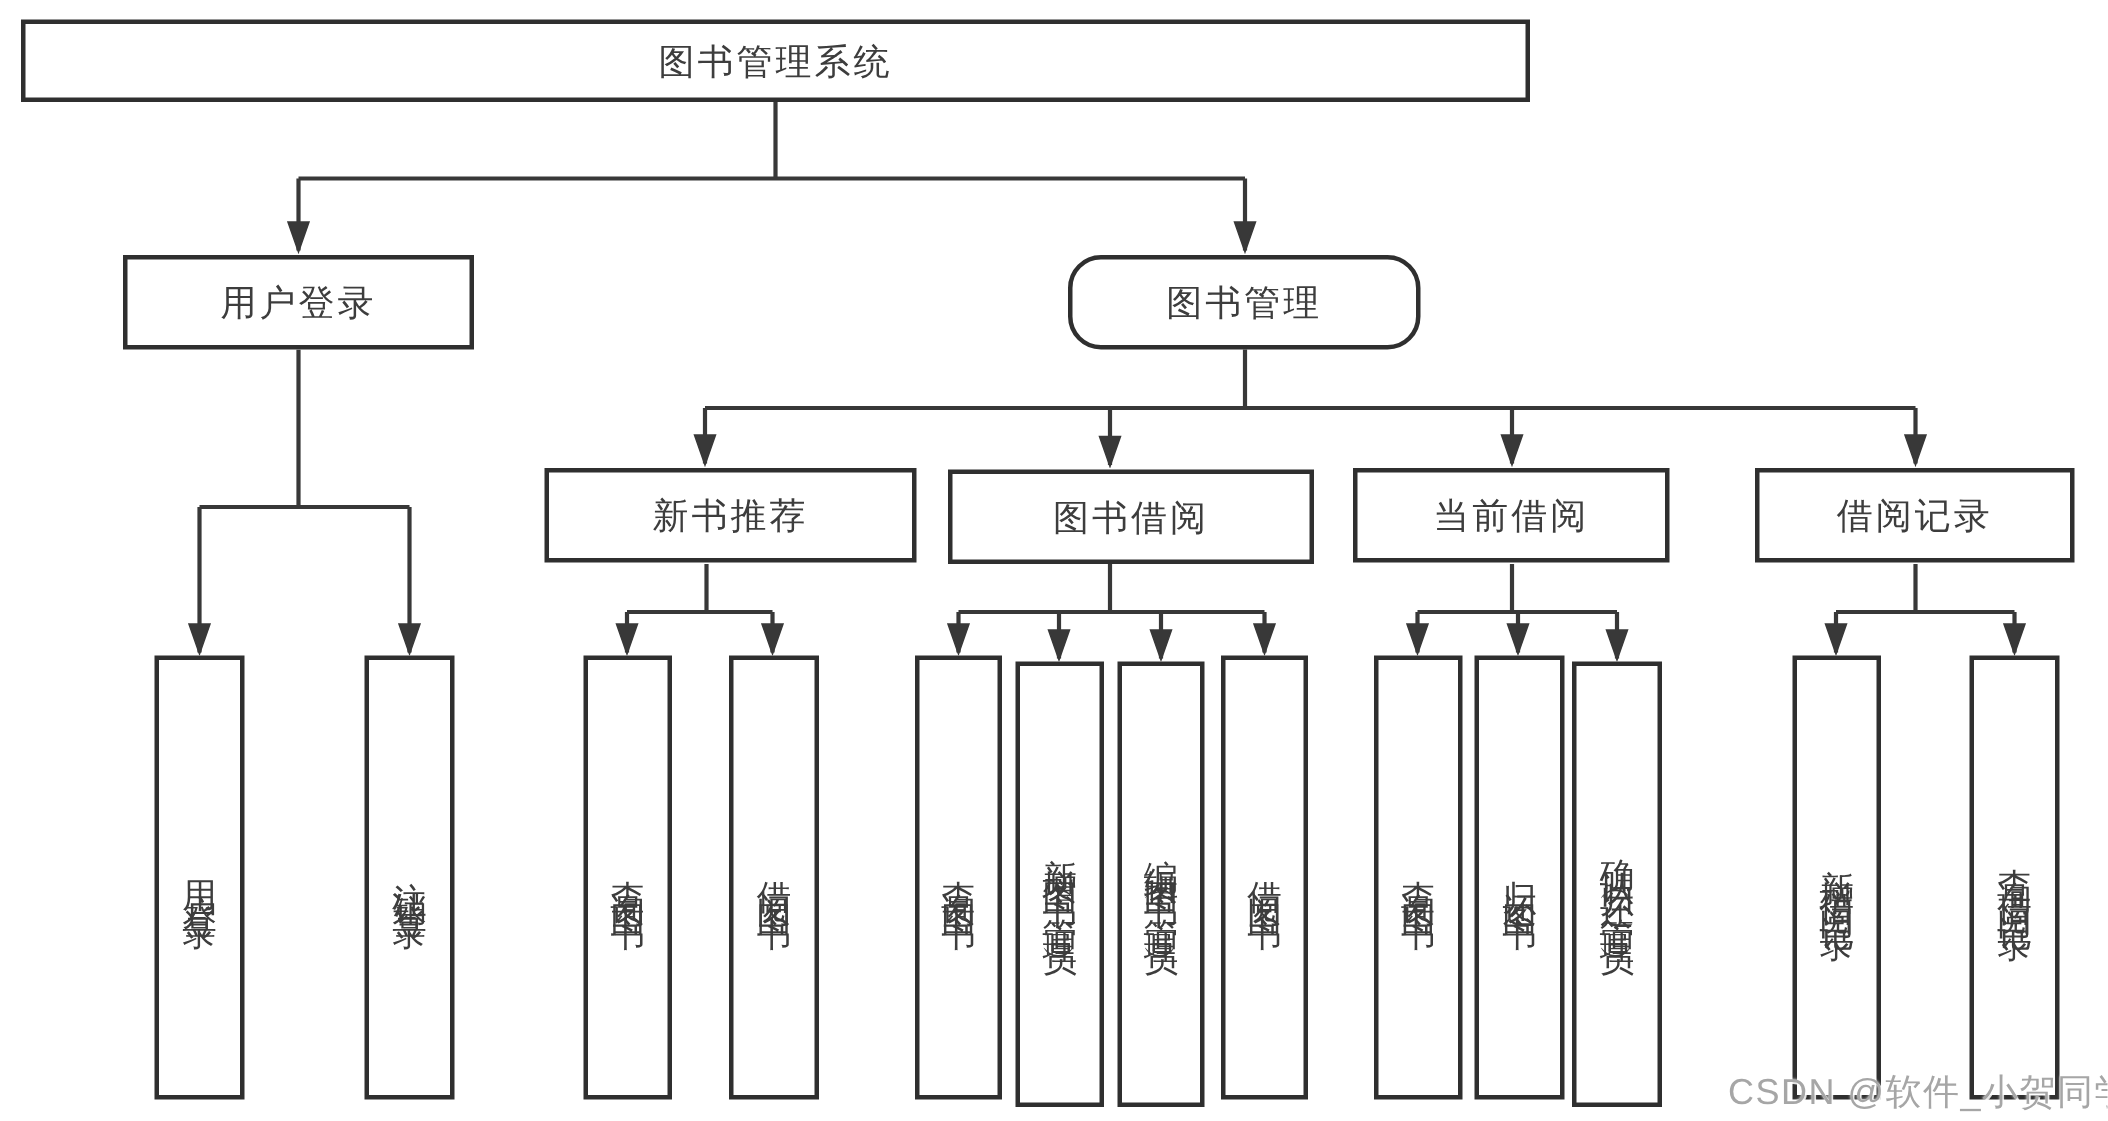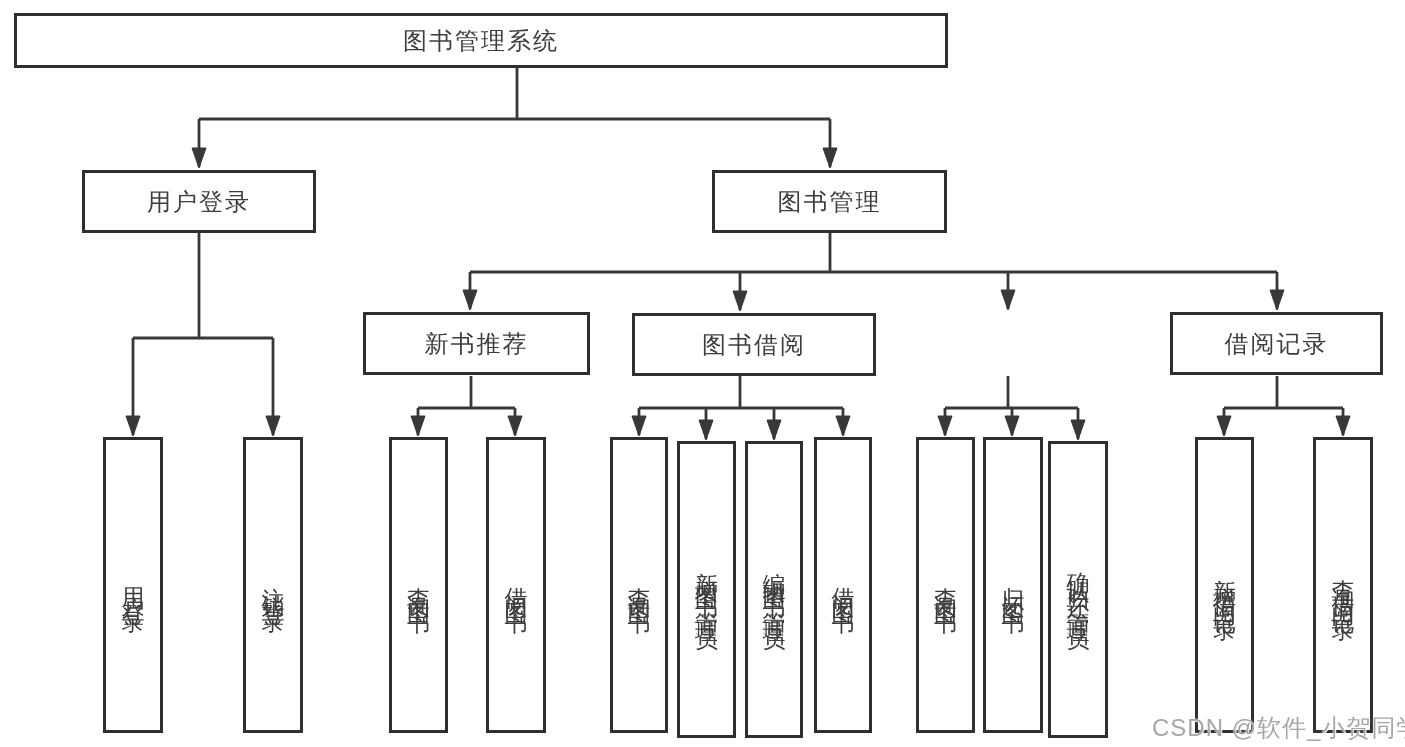--- a/index.html
+++ b/index.html
@@ -102,27 +102,28 @@
       <path d="M1012 408 V435" marker-end="url(#arw)"></path>
       <path d="M1078 408 V439" marker-end="url(#arw)"></path>
 
       <path d="M1277 376 V408"></path>
       <path d="M1224 408 H1343"></path>
       <path d="M1224 408 V435" marker-end="url(#arw)"></path>
       <path d="M1343 408 V435" marker-end="url(#arw)"></path>
     </g>
   </svg>
 
-  <div class="node" style="left:14px; top:13px; width:934px; height:55px;">图书管理系统</div>
+  <div class="node" style="left:14px; top:13px; width:1006px; height:55px;">图书管理系统</div>
 
   <div class="node" style="left:82px; top:170px; width:234px; height:63px;">用户登录</div>
-  <div class="node" style="left:712px; top:170px; width:235px; height:63px;">图书管理</div>
+  <div class="node" style="left:712px; top:170px; width:235px; height:63px;border-radius:22px;">图书管理</div>
 
-  <div class="node" style="left:363px; top:312px; width:227px; height:63px;font-family:Liberation Serif, serif;">新书推荐</div>
+  <div class="node" style="left:363px; top:312px; width:248px; height:63px;font-family:Liberation Serif, serif;">新书推荐</div>
   <div class="node" style="left:632px; top:313px; width:244px; height:63px;">图书借阅</div>
+  <div class="node" style="left:902px; top:312px; width:211px; height:63px;">当前借阅</div>
   <div class="node" style="left:1170px; top:312px; width:213px; height:63px;">借阅记录</div>
 
   <div class="node vnode" style="left:103px; top:437px; width:60px; height:296px;">用户登录</div>
   <div class="node vnode" style="left:243px; top:437px; width:60px; height:296px;">注销登录</div>
 
   <div class="node vnode" style="left:389px; top:437px; width:59px; height:296px;">查询图书</div>
   <div class="node vnode" style="left:486px; top:437px; width:60px; height:296px;">借阅图书</div>
 
   <div class="node vnode" style="left:610px; top:437px; width:58px; height:296px;">查询图书</div>
   <div class="node vnode" style="left:677px; top:441px; width:59px; height:297px;">新增图书（管理员）</div>

